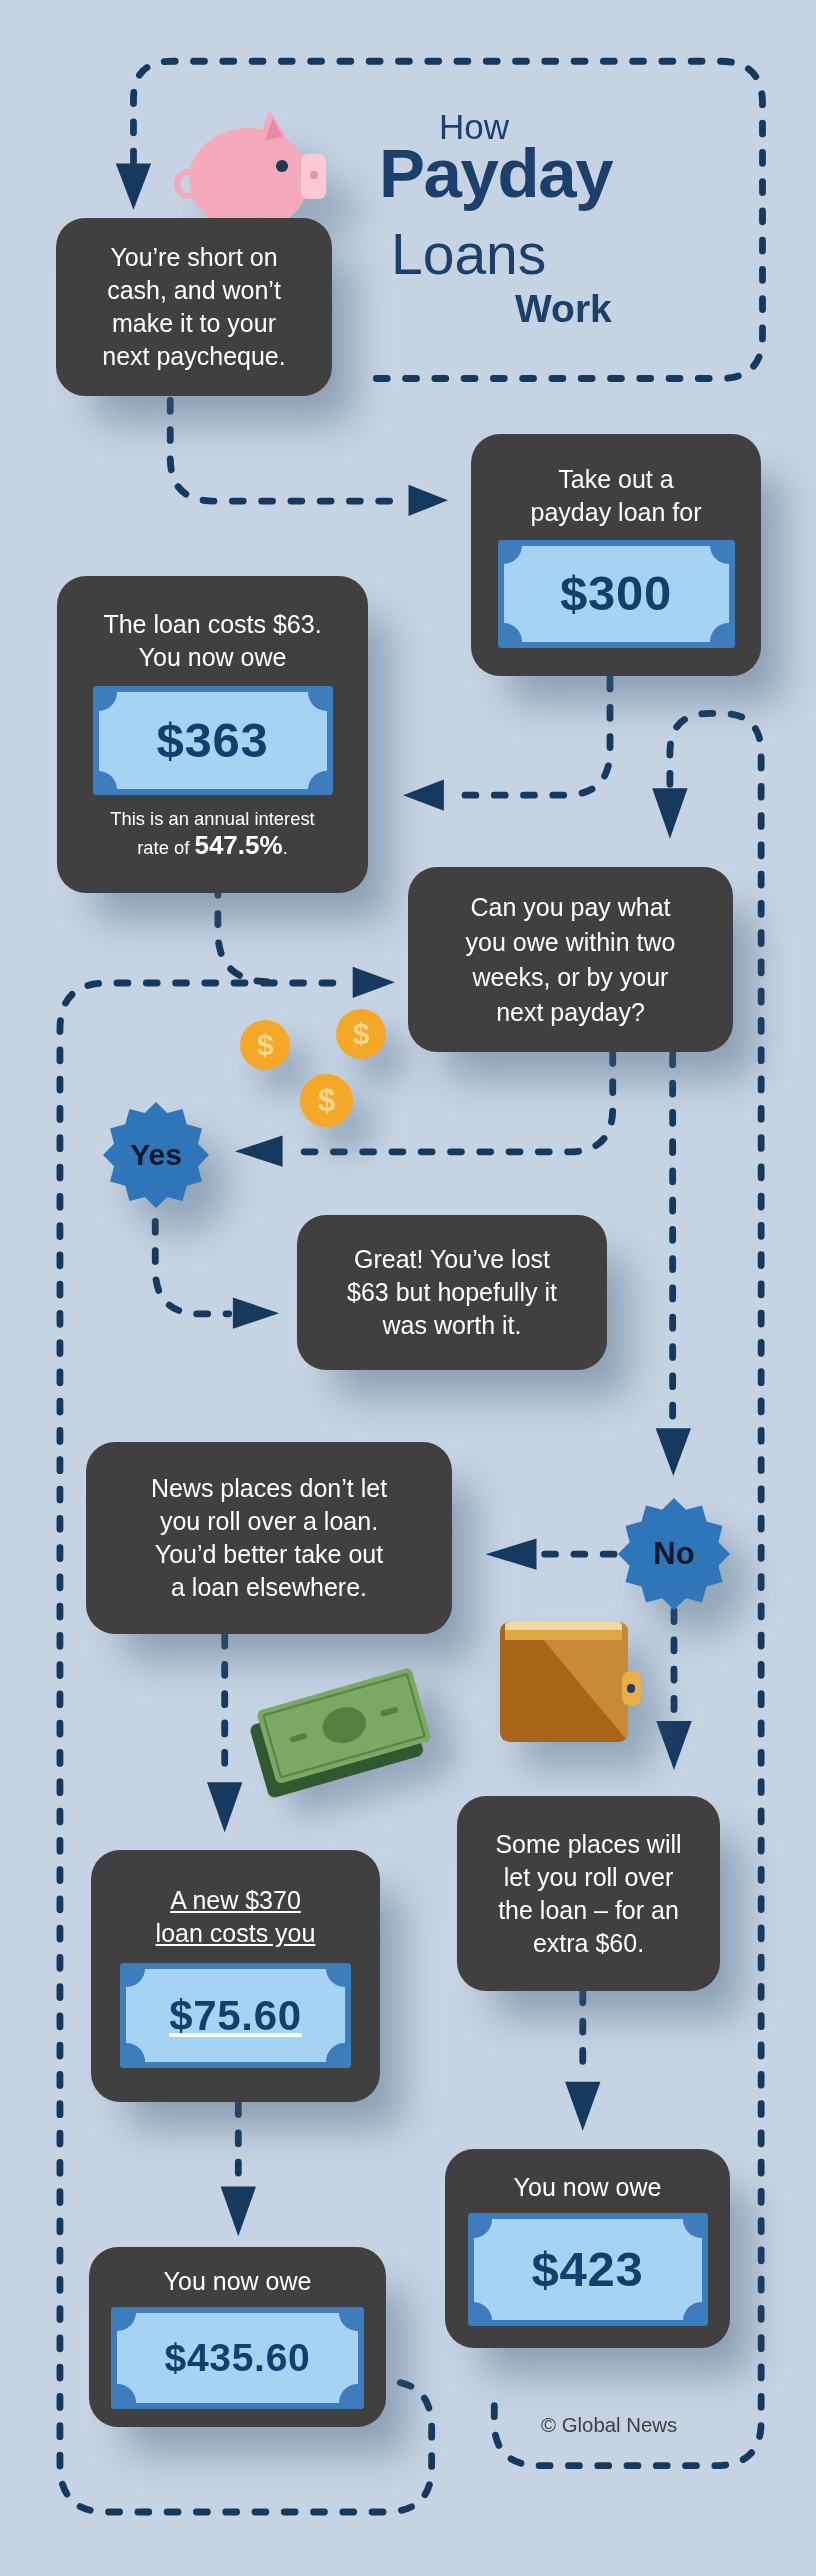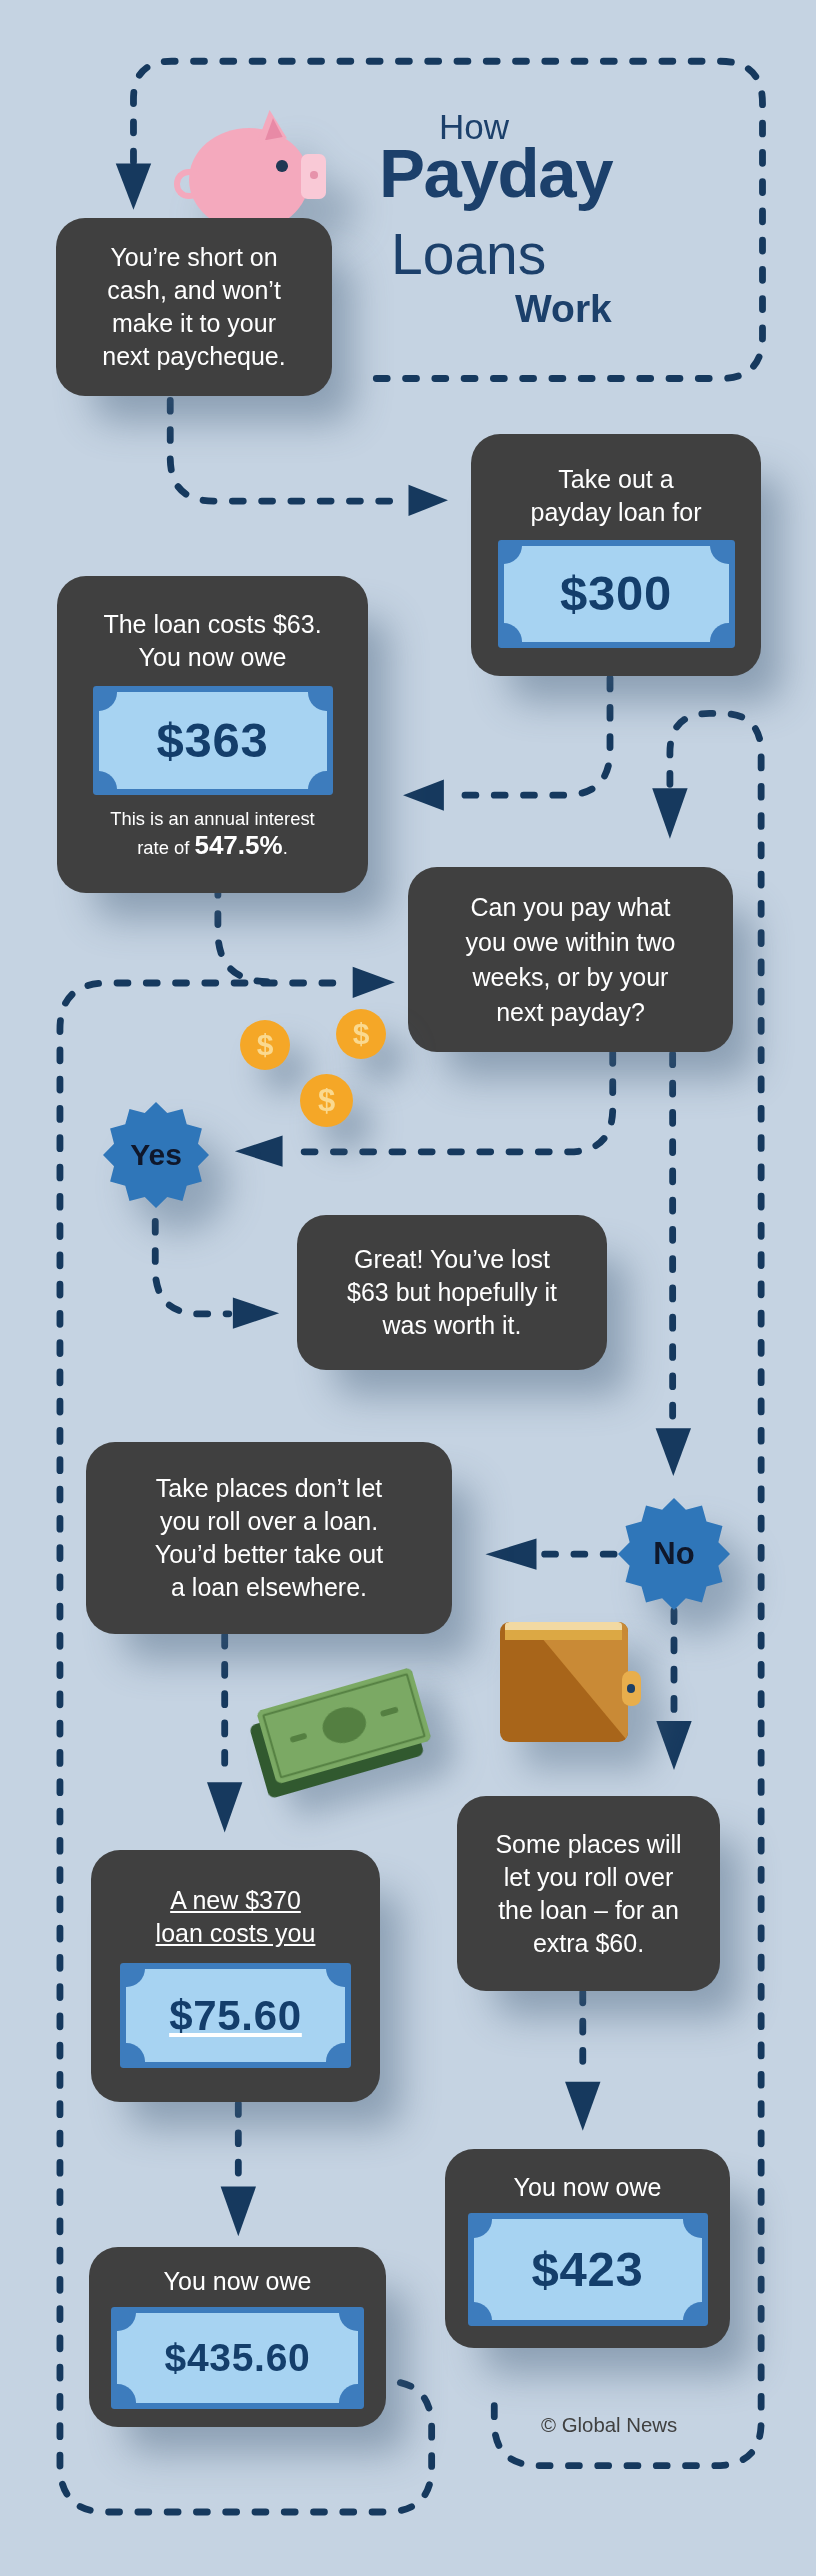--- a/index.html
+++ b/index.html
@@ -196,21 +196,21 @@
     </div>
   </div>
 
   <div class="box" style="left:297px;top:1215px;width:310px;height:155px;">
     <span class="line">Great! You’ve lost</span>
     <span class="line">$63 but hopefully it</span>
     <span class="line">was worth it.</span>
   </div>
 
   <div class="box" style="left:86px;top:1442px;width:366px;height:192px;">
-    <span class="line">Take places don’t let</span>
+    <span class="line">News places don’t let</span>
     <span class="line">you roll over a loan.</span>
     <span class="line">You’d better take out</span>
     <span class="line">a loan elsewhere.</span>
   </div>
 
   <div class="badge-wrap" style="left:618px;top:1498px;">
     <div class="badge" style="width:112px;height:112px;font-size:31px;">
       <span>No</span>
     </div>
   </div>

